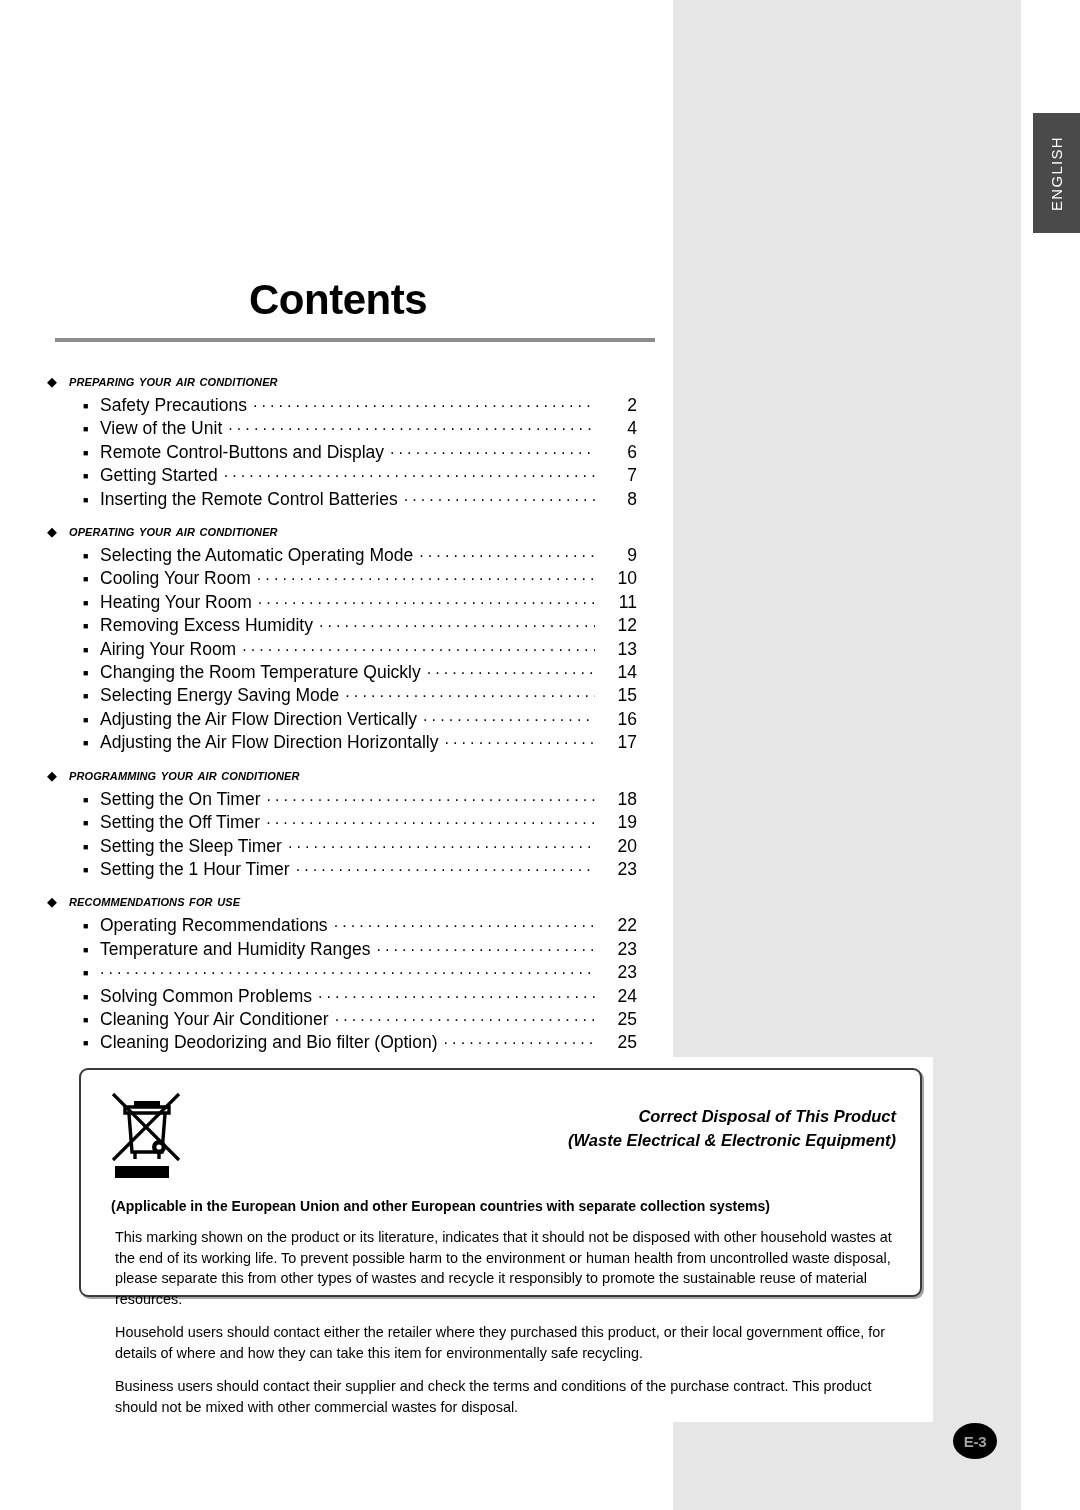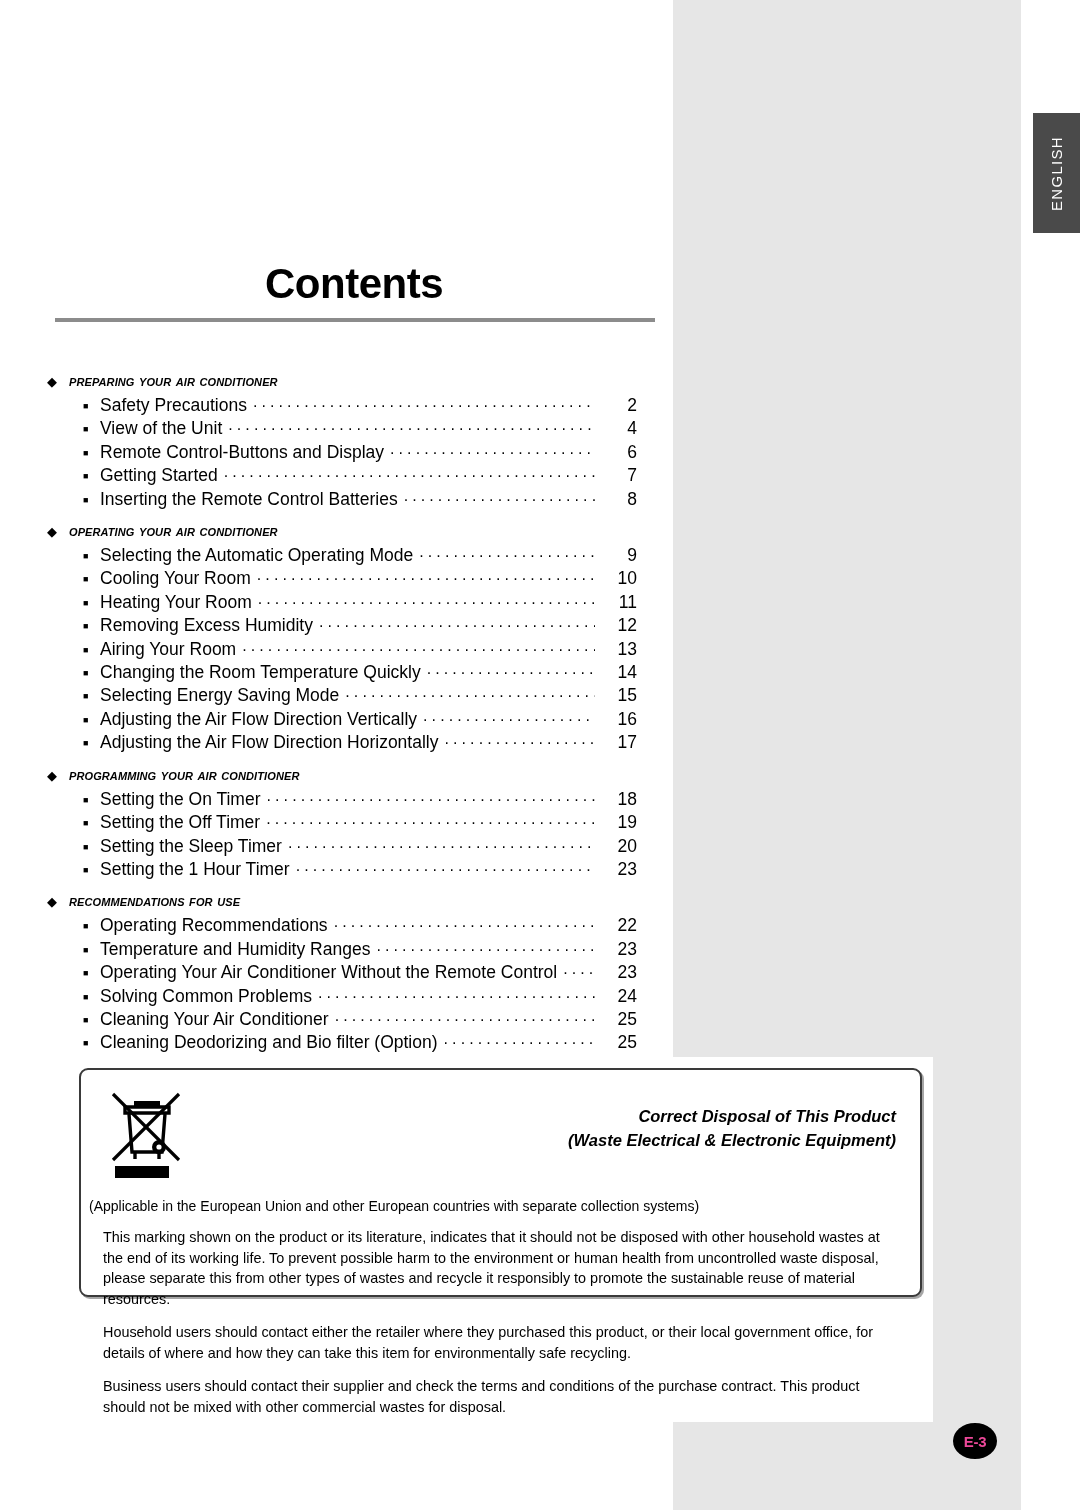--- a/index.html
+++ b/index.html
@@ -76,21 +76,21 @@
     left: 55px;
     top: 262px;
     width: 600px;
   }
   .page-title {
     font-size: 42px;
     font-weight: bold;
     text-align: right;
     letter-spacing: -0.5px;
     line-height: 1.05;
-    margin: 0;
+    margin: 16px;
     padding-right: 212px;
   }
   .title-rule {
     margin-top: 12px;
     height: 4px;
     background: #8c8c8c;
     width: 600px;
   }
 
   
@@ -186,43 +186,44 @@
     text-align: right;
     padding-top: 16px;
   }
   .disposal-heads div {
     font-weight: bold;
     font-style: italic;
     font-size: 16.5px;
     line-height: 24px;
   }
   .applicable-line {
-    font-weight: normal;
+    font-weight: bold;
     font-size: 14px;
-    padding: 16px 0 0 8px;
+    padding: 16px 0 0 30px;
   }
   .disposal-body {
     padding: 0 22px 0 22px;
+    margin-left: 12px;
   }
   .disposal-body p {
     font-size: 14.4px;
     line-height: 20.5px;
     margin: 13px 0 0 0;
   }
 
   
   .page-number {
     position: absolute;
     left: 953px;
     top: 1423px;
     width: 44px;
     height: 36px;
     border-radius: 50%;
     background: #000000;
-    color: #ec4899;
+    color: #a3a3a3;
     display: flex;
     align-items: center;
     justify-content: center;
     font-size: 15px;
     font-weight: bold;
     letter-spacing: -0.3px;
   }
 </style>
 </head>
 <body>
@@ -380,21 +381,20 @@
         <span class="entry-page">22</span>
       </div>
       <div class="toc-entry">
         <span class="square-icon">■</span>
         <span class="entry-label">Temperature and Humidity Ranges</span>
         <span class="dot-leader">.........................................................................................</span>
         <span class="entry-page">23</span>
       </div>
       <div class="toc-entry">
         <span class="square-icon">■</span>
-        <span class="entry-label">Operating Your Air Conditioner Without the Remote Control</span>
         <span class="dot-leader">.........................................................................................</span>
         <span class="entry-page">23</span>
       </div>
       <div class="toc-entry">
         <span class="square-icon">■</span>
         <span class="entry-label">Solving Common Problems</span>
         <span class="dot-leader">.........................................................................................</span>
         <span class="entry-page">24</span>
       </div>
       <div class="toc-entry">

